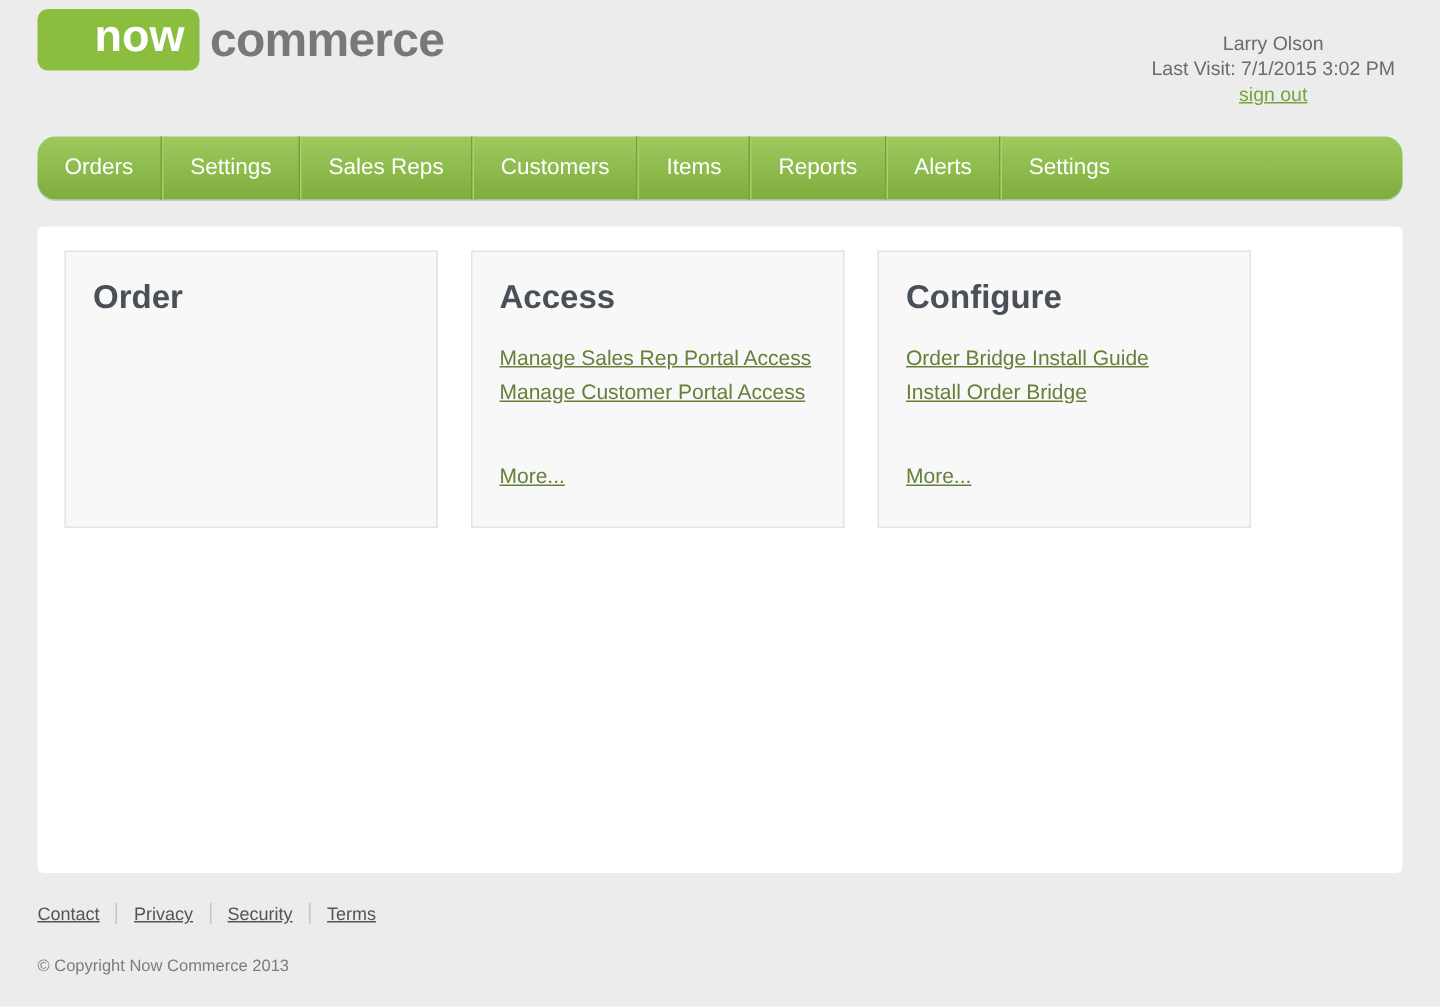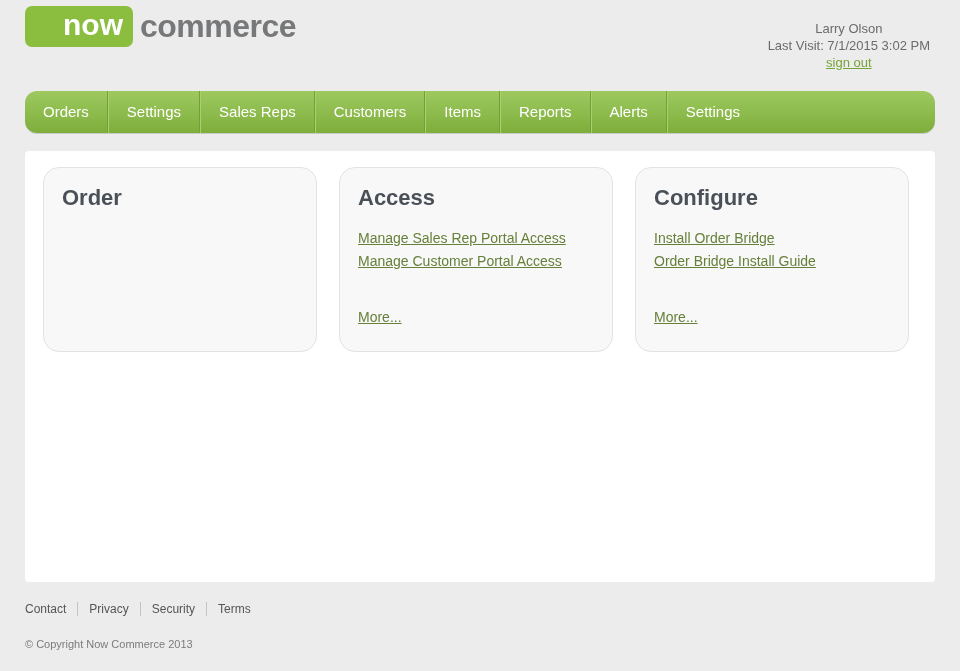--- a/index.html
+++ b/index.html
@@ -62,24 +62,24 @@
   
   .panel {
     margin: 18px 25px 0 25px;
     background: #ffffff;
     border-radius: 4px;
     height: 431px;
     padding: 16px 18px;
   }
   .cards { display: flex; gap: 22px; }
   .card {
-    width: 274px;
+    width: 249px;
     background: #f8f8f8;
     border: 1px solid #e3e3e3;
-    border-radius: 16px;
+    border-radius: 0;
     padding: 17px 18px 22px 18px;
   }
   .card-title {
     font-size: 22px;
     font-weight: bold;
     color: #4a5058;
     margin-bottom: 16px;
   }
   .card-links a, .more-link {
     display: table;
@@ -88,21 +88,21 @@
     line-height: 22.5px;
     text-decoration: underline;
     cursor: pointer;
   }
   .more-link { margin-top: 34px; }
 
   
   .footer { margin: 20px 25px 0 25px; }
   .footer-links { display: flex; align-items: center; }
   .footer-links a {
-    color: #555555; font-size: 12px; cursor: pointer;
+    color: #555555; font-size: 12px; text-decoration: underline; cursor: pointer;
   }
   .fl-sep {
     width: 1px; height: 14px; background: #c4c4c4;
     margin: 0 11px; display: inline-block;
   }
   .copyright { margin-top: 22px; font-size: 11px; color: #7b7b7b; }
 </style>
 </head>
 <body>
 
@@ -143,22 +143,22 @@
         <div class="card-links">
           <a>Manage Sales Rep Portal Access</a>
           <a>Manage Customer Portal Access</a>
         </div>
         <a class="more-link">More...</a>
       </div>
 
       <div class="card">
         <div class="card-title">Configure</div>
         <div class="card-links">
+          <a>Order Bridge Install Guide</a>
           <a>Install Order Bridge</a>
-          <a>Order Bridge Install Guide</a>
         </div>
         <a class="more-link">More...</a>
       </div>
 
     </div>
   </div>
 
   <div class="footer">
     <div class="footer-links">
       <a>Contact</a>

